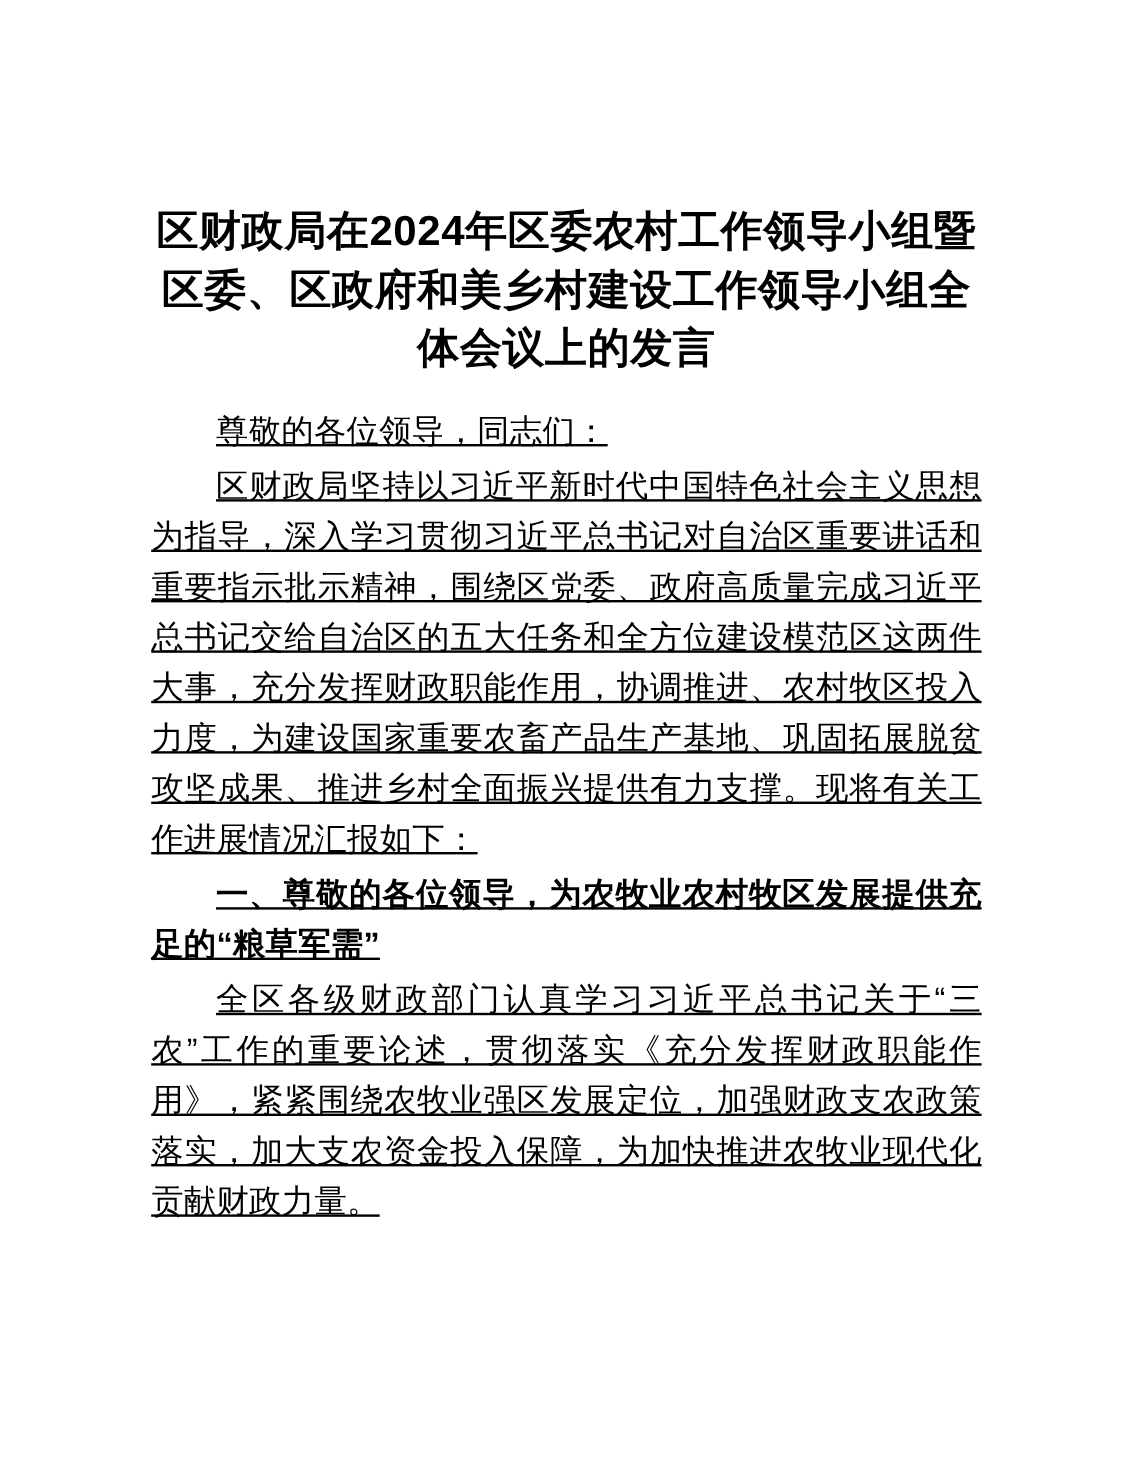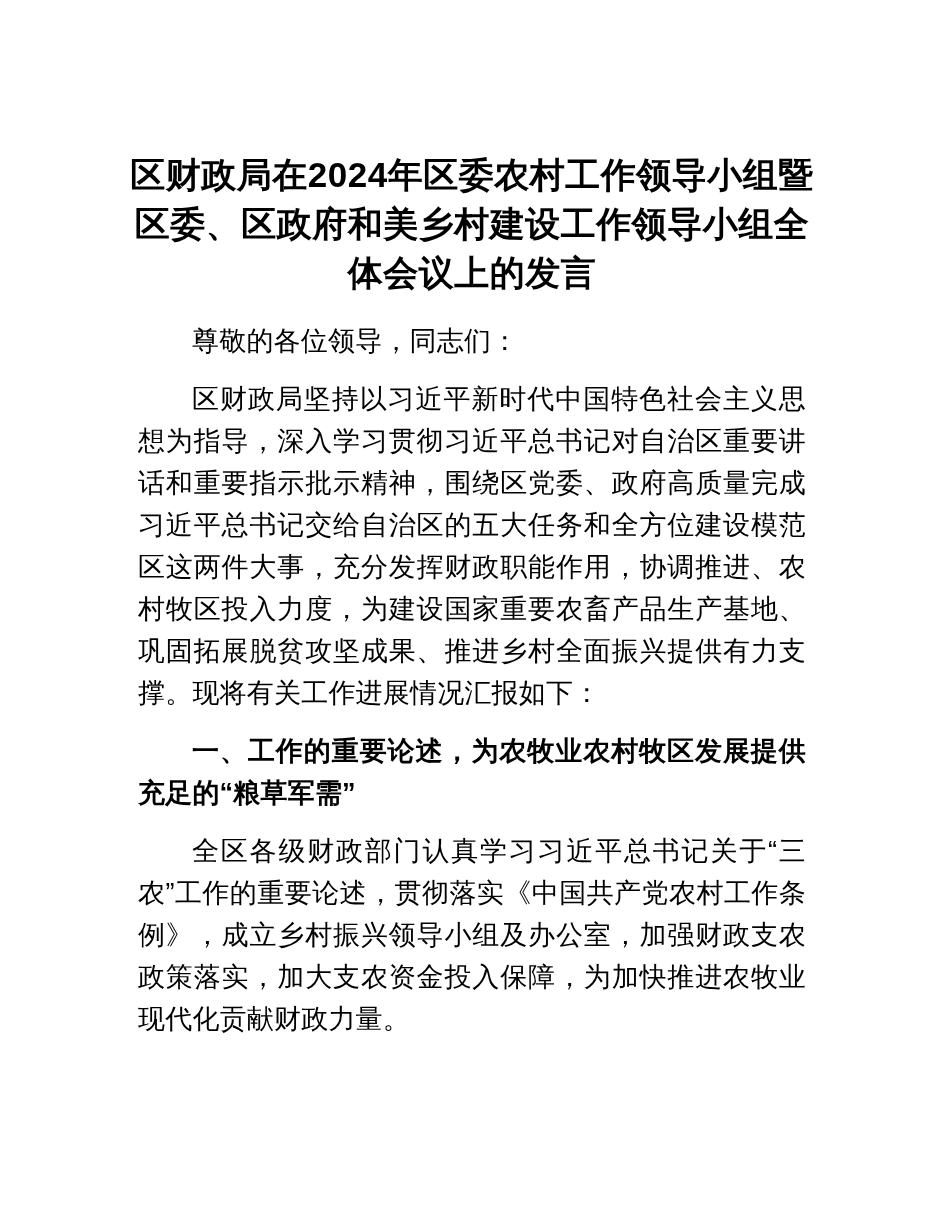--- a/index.html
+++ b/index.html
@@ -11,52 +11,53 @@
     height: 1230px;
     background: #ffffff;
     color: #000000;
     font-family: "Liberation Sans", "DejaVu Sans", sans-serif;
     overflow: hidden;
     position: relative;
   }
   .doc {
     position: absolute;
     left: 122px;
-    top: 150px;
+    top: 168px;
     width: 700px;
   }
   .doc-title {
     margin: 0 auto 23px auto;
     font-size: 35px;
     line-height: 49px;
     font-weight: 600;
     text-align: center;
     letter-spacing: 0.5px;
   }
   .para {
-    margin: 16px;
+    margin: 4px;
     font-size: 27px;
     line-height: 42px;
     text-indent: 2em;
     text-align: justify;
     text-justify: inter-ideograph;
     letter-spacing: 0.2px;
     word-break: break-all;
+    text-decoration: underline;
   }
   .para.heading {
     font-weight: 700;
   }
 </style>
 </head>
 <body>
 
 <main class="doc">
   <h1 class="doc-title">区财政局在2024年区委农村工作领导小组暨区委、区政府和美乡村建设工作领导小组全体会议上的发言</h1>
 
   <p class="para">尊敬的各位领导，同志们：</p>
 
   <p class="para">区财政局坚持以习近平新时代中国特色社会主义思想为指导，深入学习贯彻习近平总书记对自治区重要讲话和重要指示批示精神，围绕区党委、政府高质量完成习近平总书记交给自治区的五大任务和全方位建设模范区这两件大事，充分发挥财政职能作用，协调推进、农村牧区投入力度，为建设国家重要农畜产品生产基地、巩固拓展脱贫攻坚成果、推进乡村全面振兴提供有力支撑。现将有关工作进展情况汇报如下：</p>
 
-  <p class="para heading">一、工作的重要论述，为农牧业农村牧区发展提供充足的“粮草军需”</p>
+  <p class="para heading">一、尊敬的各位领导，为农牧业农村牧区发展提供充足的“粮草军需”</p>
 
-  <p class="para">全区各级财政部门认真学习习近平总书记关于“三农”工作的重要论述，贯彻落实《中国共产党农村工作条例》，成立乡村振兴领导小组及办公室，加强财政支农政策落实，加大支农资金投入保障，为加快推进农牧业现代化贡献财政力量。</p>
+  <p class="para">全区各级财政部门认真学习习近平总书记关于“三农”工作的重要论述，贯彻落实《充分发挥财政职能作用》，紧紧围绕农牧业强区发展定位，加强财政支农政策落实，加大支农资金投入保障，为加快推进农牧业现代化贡献财政力量。</p>
 
 </main>
 
 </body></html>

